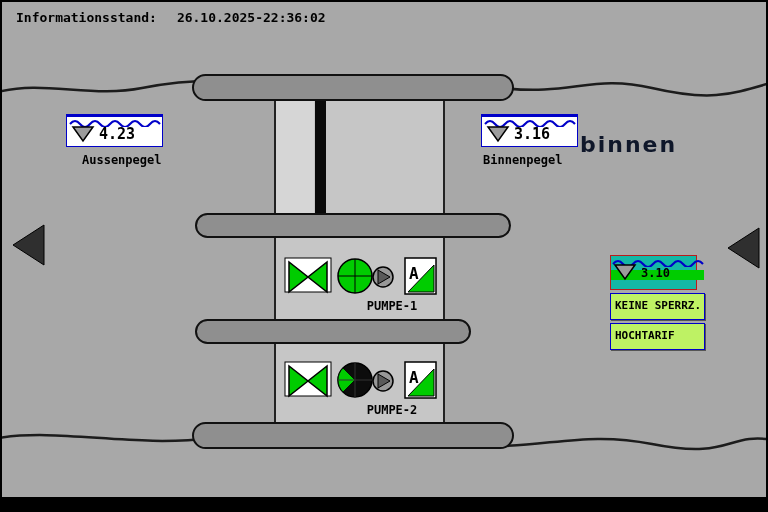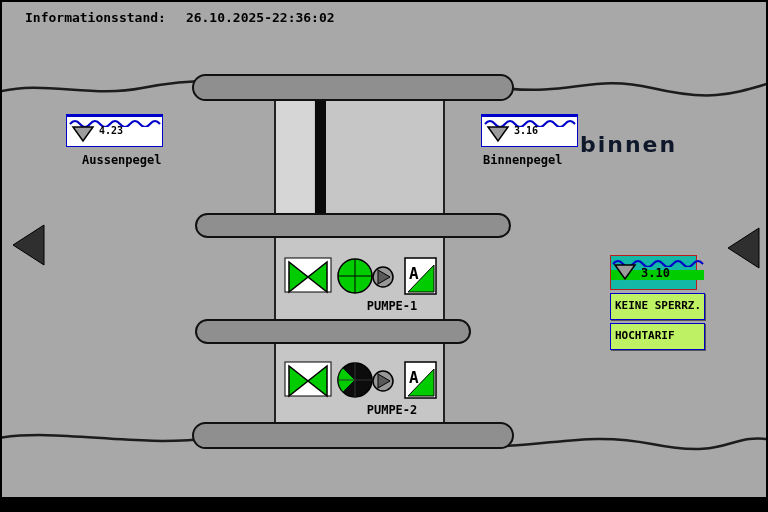--- a/index.html
+++ b/index.html
@@ -11,28 +11,28 @@
   #terrain{left:0;top:0;pointer-events:none}
   #channel{left:272px;top:85px;width:171px;height:348px;background:#c6c6c6;
            border-left:2px solid #222;border-right:2px solid #222}
   #channel-light{left:274px;top:99px;width:38px;height:113px;background:#d6d6d6}
   #weir-bar{left:313px;top:95px;width:11px;height:118px;background:#0a0a0a}
   .capsule{background:#8f8f8f;border:2px solid #111;border-radius:14px}
   #cap1{left:190px;top:72px;width:322px;height:27px}
   #cap2{left:193px;top:211px;width:316px;height:25px}
   #cap3{left:193px;top:317px;width:276px;height:25px}
   #cap4{left:190px;top:420px;width:322px;height:27px}
-  #header{left:23px;top:8px;font-weight:bold;font-size:13px;white-space:nowrap}
+  #header{left:14px;top:8px;font-weight:bold;font-size:13px;white-space:nowrap}
   #header .hdr-label{margin-right:20px}
   .level-gauge{width:97px;height:33px;background:#fff;border:1px solid #0000c8;border-top:3px solid #0000c8}
   #gauge-aussen{left:64px;top:112px}
   #gauge-binnen{left:479px;top:112px}
   .level-gauge .wave{position:absolute;left:1px;top:0}
   .level-gauge .tri{position:absolute;left:4px;top:8px}
-  .level-gauge .val{position:absolute;left:32px;top:8px;font-weight:bold;font-size:10px}
+  .level-gauge .val{position:absolute;left:32px;top:8px;font-weight:bold;font-size:15px}
   .gauge-label{font-weight:bold;font-size:12px}
   #label-aussen{left:80px;top:151px}
   #label-binnen{left:481px;top:151px}
   #binnen-text{left:578px;top:130px;font-family:"DejaVu Sans",sans-serif;font-weight:bold;
                font-size:22px;letter-spacing:2px;color:#0f172a}
   .pump-svg{width:166px;height:42px}
   #pump1{left:277px;top:253px}
   #pump2{left:277px;top:357px}
   .pump-label{font-weight:bold;font-size:12px;width:96px;text-align:center}
   #pump1-label{left:342px;top:297px}

